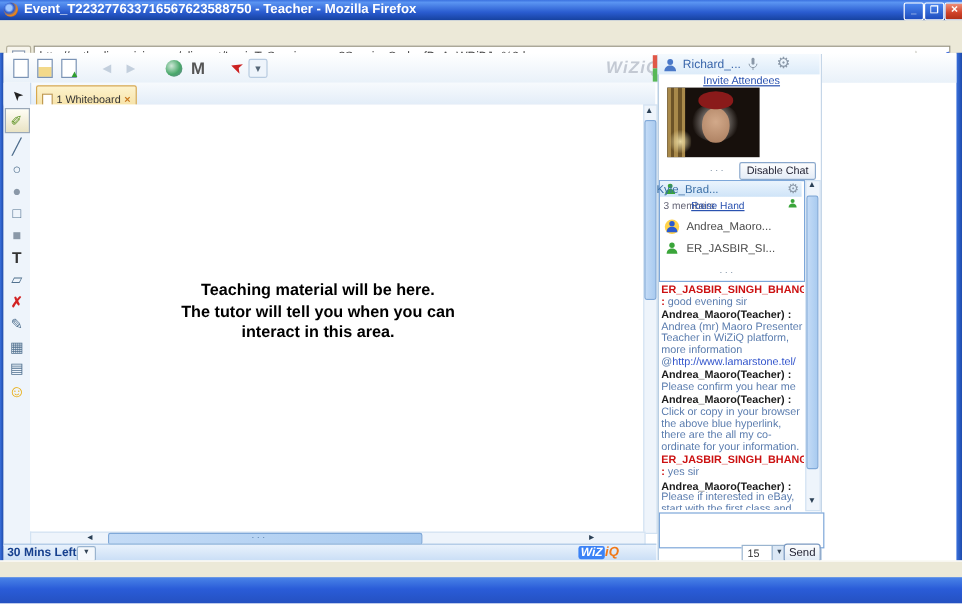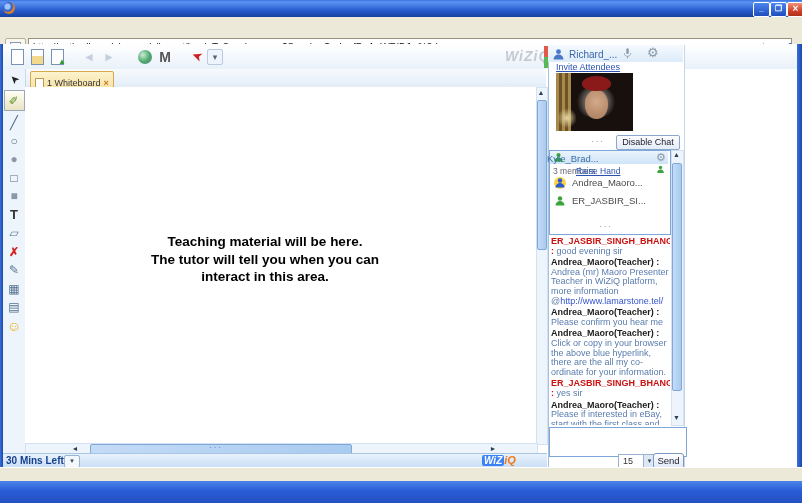--- a/index.html
+++ b/index.html
@@ -97,21 +97,21 @@
   #wiziq-bottom-logo .iq{color:#f07818;font-size:11px}
   
   #rpanel{left:548px;top:45px;width:135px;height:422px;background:#fff;border-left:1px solid #a9c2dc;border-right:1px solid #c5d6e8}
   #rp-header{left:548px;top:45px;width:135px;height:17px;background:linear-gradient(#f5fafe,#dcebf9)}
   .person{display:inline-block}
   .person svg{display:block}
   #rp-presenter-icon{left:552px;top:48px;width:13px;height:13px;color:#4a78c8}
   #rp-presenter-name{left:569px;top:49px;color:#3a66aa;font-size:10px}
   #rp-mic-icon{left:621px;top:47px;width:13px;height:13px;color:#8a98a8}
   #rp-gear-icon{left:647px;top:45px;color:#8a98a8;font-size:13px}
-  #invite-link{left:556px;top:62px;width:124px;text-align:left;font-size:9px;color:#2a52b0;text-decoration:underline}
+  #invite-link{left:556px;top:62px;width:124px;text-align:center;font-size:9px;color:#2a52b0;text-decoration:underline}
   #rp-video{left:556px;top:73px;width:77px;height:58px;background:#17100c;overflow:hidden}
   #rp-video .v-curtain{position:absolute;left:0;top:0;width:15px;height:58px;
     background:repeating-linear-gradient(90deg,#a8894a 0 3px,#6d5428 3px 6px)}
   #rp-video .v-glow{position:absolute;left:2px;top:34px;width:18px;height:22px;
     background:radial-gradient(circle,#e8d8a0,rgba(232,216,160,0) 70%)}
   #rp-video .v-hair{position:absolute;left:20px;top:13px;width:40px;height:32px;border-radius:50%;
     background:radial-gradient(circle,rgba(235,230,225,.9),rgba(235,230,225,0) 75%)}
   #rp-video .v-face{position:absolute;left:29px;top:17px;width:23px;height:29px;border-radius:48%;
     background:radial-gradient(circle at 50% 40%,#d2a98a,#a87b5c)}
   #rp-video .v-hat{position:absolute;left:26px;top:3px;width:29px;height:15px;border-radius:50% 50% 45% 45%;background:#8a1a1a}
@@ -120,21 +120,21 @@
     border:1px solid #8aa8cc;border-radius:2px;font-size:9px;text-align:center;line-height:12px;color:#223}
   #members-panel{left:549px;top:150px;width:120px;height:83px;border:1px solid #7da7d9;background:#fff}
   #mp-header{left:550px;top:151px;width:118px;height:13px;background:linear-gradient(#eaf4fd,#cfe4f8)}
   #mp-person{left:553px;top:152px;width:11px;height:11px;color:#3aa53a}
   #mp-name{left:547px;top:153px;font-size:9.5px;color:#3a6ea5}
   #mp-gear{left:656px;top:151px;color:#8a98a8;font-size:11px}
   #mp-count{left:553px;top:166px;font-size:8.5px;color:#667}
   #raise-hand-link{left:576px;top:166px;font-size:8.5px;color:#2a52b0;text-decoration:underline}
   #mp-hand-icon{left:656px;top:165px;width:9px;height:9px;color:#3aa53a}
   #attendee-rows{left:551px;top:177px;width:116px}
-  .att-row{height:18px;display:flex;align-items:flex-start;gap:6px;padding-left:3px}
+  .att-row{height:18px;display:flex;align-items:flex-end;gap:6px;padding-left:3px}
   .att-ico{width:12px;height:12px}
   .att-ico.s-attendee{color:#3aa53a}
   .att-ico.s-presenter{color:#2a5ad0;background:#ffd24a;border-radius:50%}
   .att-name{font-size:9.5px;color:#4a4a4a}
   #mp-grip{left:600px;top:224px;color:#9aa8b8;font-size:4px;letter-spacing:1px}
   #rp-scroll{left:671px;top:150px;width:11px;height:274px}
   #rps-up{left:671px;top:150px;width:11px;height:11px}
   #rps-down{left:671px;top:413px;width:11px;height:11px}
   #rps-thumb{left:672px;top:163px;width:8px;height:226px}
   
@@ -159,20 +159,21 @@
   #taskbar{left:0;top:481px;width:802px;height:22px;
     background:linear-gradient(#4a84e8,#2a5cd8 45%,#2450c0)}
 </style>
 </head>
 <body>
 
 <div id="page">
 
   <div id="titlebar" class="abs">
     <div id="title-icon" class="abs"></div>
+    <div id="title-text" class="abs">Event_T223277633716567623588750 - Teacher - Mozilla Firefox</div>
     <div id="btn-min" class="abs winbtn"></div>
     <div id="btn-max" class="abs winbtn"></div>
     <div id="btn-close" class="abs winbtn"></div>
   </div>
 
   <div id="urlbar" class="abs">
     <div id="page-icon-btn" class="abs">
         <span class="pgico"></span>
       </div>
     <div id="url-input" class="abs">http://authorlive.wiziq.com/aliveext/LoginToSession.aspx?SessionCode=fPqAuWRjBJw%3d</div>

